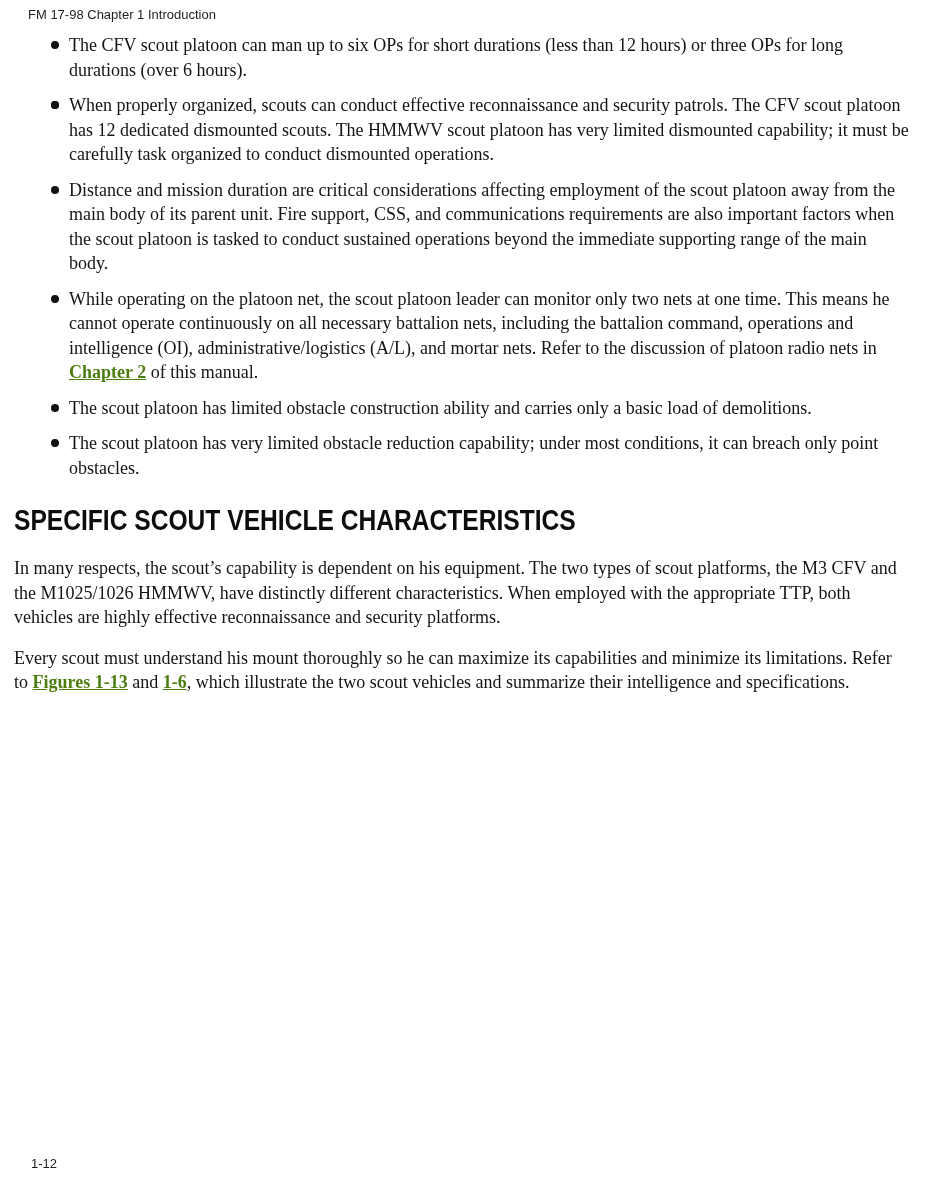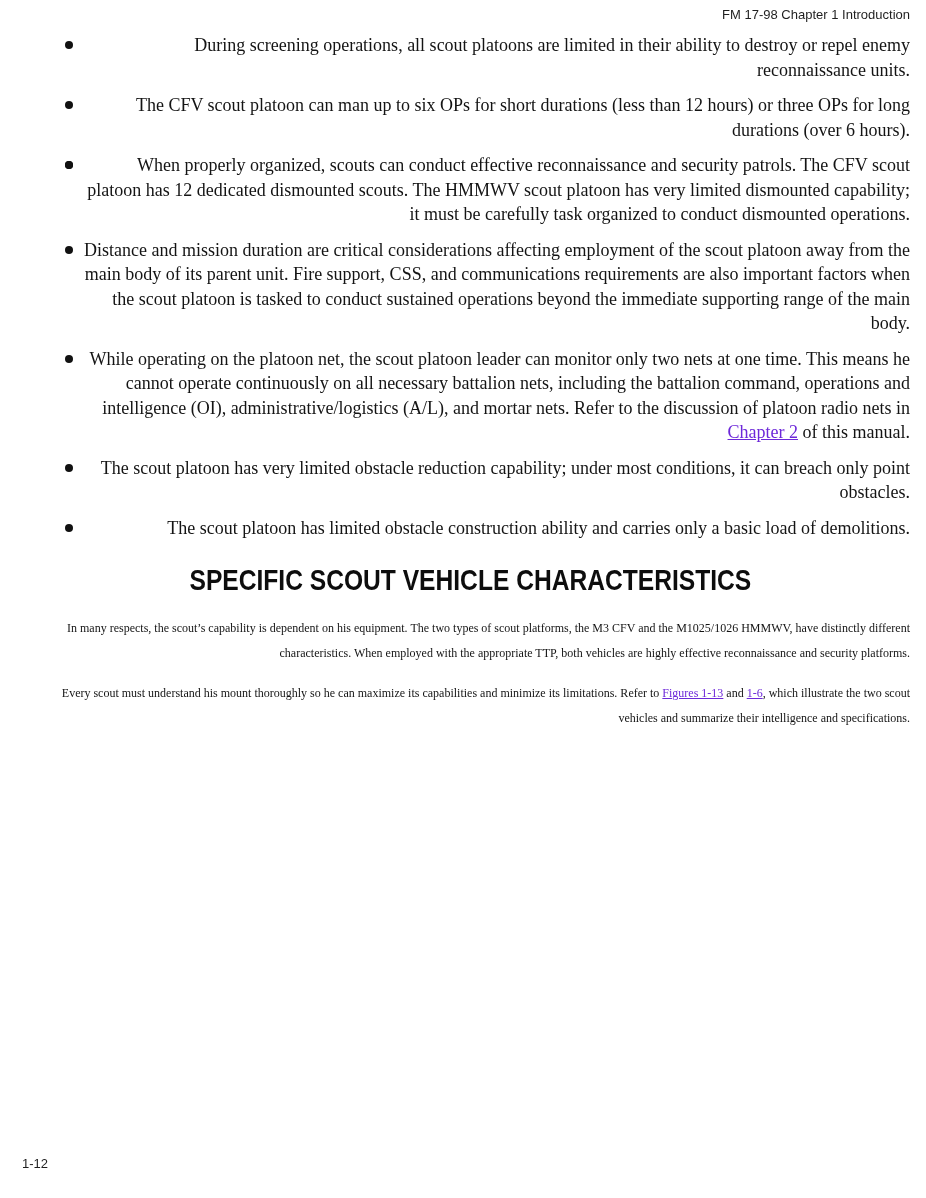--- a/index.html
+++ b/index.html
@@ -11,23 +11,22 @@
     width: 926px;
     height: 1198px;
     position: relative;
     overflow: hidden;
     font-family: "Liberation Serif", serif;
     color: #151515;
   }
   .page {
     position: absolute;
     top: 0; left: 0; right: 0; bottom: 0;
-    padding: 7px 16px 0 28px;
+    padding: 7px 16px 0 14px;
     box-sizing: border-box;
-    text-align: right;
   }
   .doc-header {
     margin: 0 0 0 14px;
     font-family: "Liberation Sans", sans-serif;
     font-size: 13px;
     line-height: 16px;
     color: #1f1f1f;
   }
   ul.bullet-list {
     list-style: none;
@@ -58,52 +57,49 @@
     font-size: 30px;
     line-height: 32px;
     letter-spacing: 0;
     color: #0d0d0d;
     transform: scaleX(0.82);
     transform-origin: left center;
     white-space: nowrap;
   }
   p.body-para {
     margin: 4px 0 16px 0;
-    font-size: 12px;
+    font-size: 18px;
     line-height: 24.5px;
     color: #141414;
     max-width: 896px;
   }
   a.doc-link {
-    color: #6d28d9;
+    color: #4d7c0f;
     text-decoration: underline;
     cursor: pointer;
+    font-weight: bold;
   }
   .page-number {
     position: absolute;
-    left: 22px;
+    left: 31px;
     top: 1156px;
     font-family: "Liberation Sans", sans-serif;
     font-size: 13px;
     color: #1f1f1f;
   }
 </style>
 </head>
 <body>
 
 <div class="page">
 
   <div class="doc-header">FM 17-98 Chapter 1 Introduction</div>
 
   <ul class="bullet-list">
 
-    <li>
-      <span class="bullet-dot"></span>
-      <span>During screening operations, all scout platoons are limited in their ability to destroy or repel enemy reconnaissance units.</span>
-    </li>
 
     <li>
       <span class="bullet-dot"></span>
       <span>The CFV scout platoon can man up to six OPs for short durations (less than 12 hours) or three OPs for long durations (over 6 hours).</span>
     </li>
 
     <li>
       <span class="bullet-dot"></span>
     </li>
 
@@ -117,26 +113,26 @@
       <span>Distance and mission duration are critical considerations affecting employment of the scout platoon away from the main body of its parent unit. Fire support, CSS, and communications requirements are also important factors when the scout platoon is tasked to conduct sustained operations beyond the immediate supporting range of the main body.</span>
     </li>
 
     <li>
       <span class="bullet-dot"></span>
       <span>While operating on the platoon net, the scout platoon leader can monitor only two nets at one time. This means he cannot operate continuously on all necessary battalion nets, including the battalion command, operations and intelligence (OI), administrative/logistics (A/L), and mortar nets. Refer to the discussion of platoon radio nets in </span><a class="doc-link" href="#">Chapter 2</a><span> of this manual.</span>
     </li>
 
     <li>
       <span class="bullet-dot"></span>
-      <span>The scout platoon has very limited obstacle reduction capability; under most conditions, it can breach only point obstacles.</span>
+      <span>The scout platoon has limited obstacle construction ability and carries only a basic load of demolitions.</span>
     </li>
 
     <li>
       <span class="bullet-dot"></span>
-      <span>The scout platoon has limited obstacle construction ability and carries only a basic load of demolitions.</span>
+      <span>The scout platoon has very limited obstacle reduction capability; under most conditions, it can breach only point obstacles.</span>
     </li>
 
   </ul>
 
   <h1 class="section-heading">SPECIFIC SCOUT VEHICLE CHARACTERISTICS</h1>
 
   <p class="body-para">In many respects, the scout’s capability is dependent on his equipment. The two types of scout platforms, the M3 CFV and the M1025/1026 HMMWV, have distinctly different characteristics. When employed with the appropriate TTP, both vehicles are highly effective reconnaissance and security platforms.</p>
 
   <p class="body-para">
     <span>Every scout must understand his mount thoroughly so he can maximize its capabilities and minimize its limitations. Refer to </span><a class="doc-link" href="#">Figures 1-13</a><span> and </span><a class="doc-link" href="#">1-6</a><span>, which illustrate the two scout vehicles and summarize their intelligence and specifications.</span>

